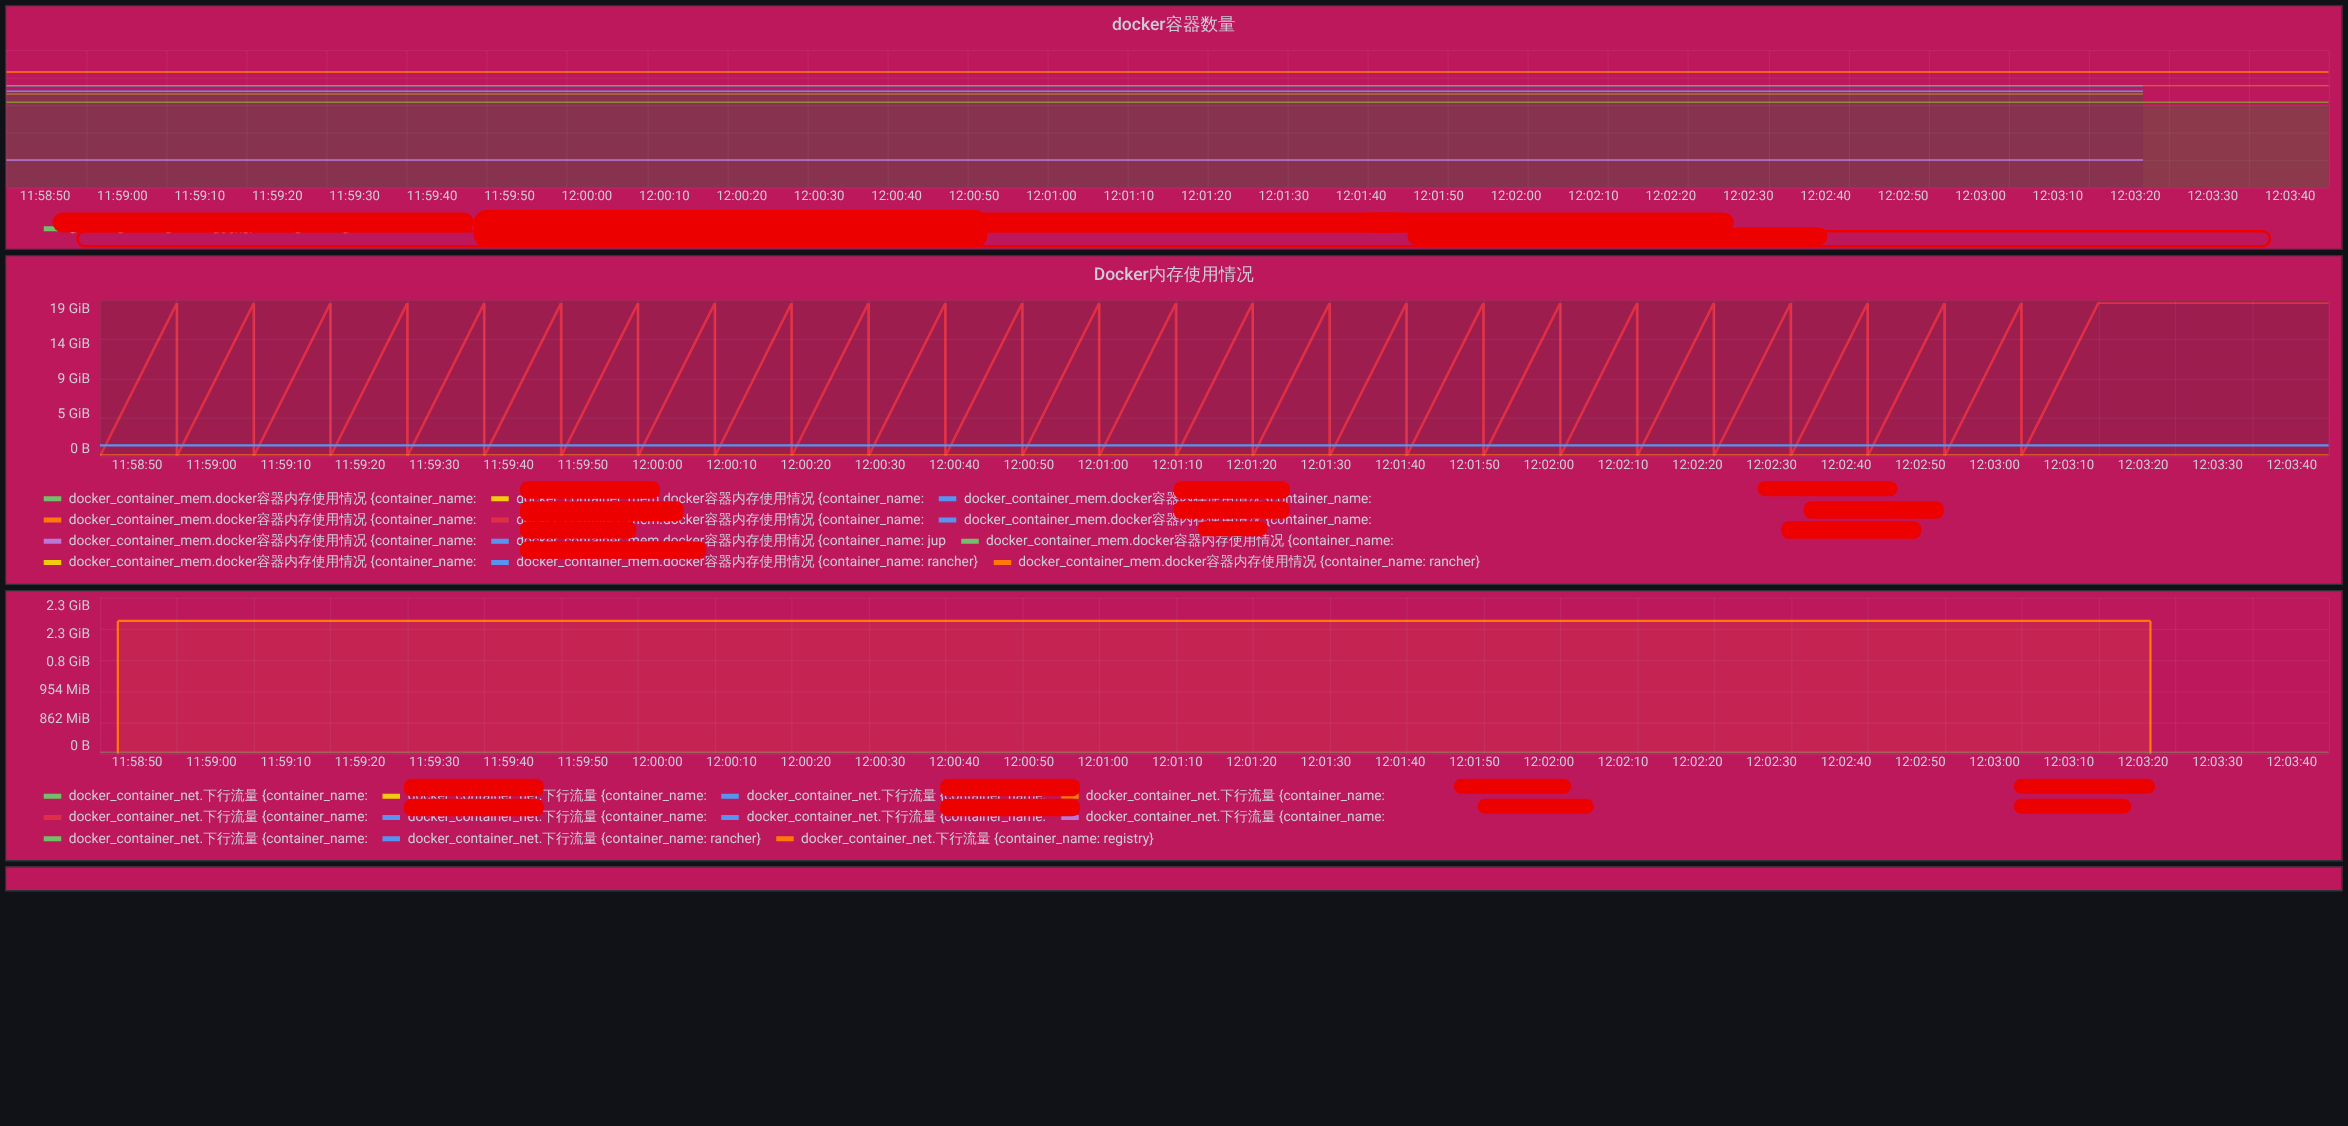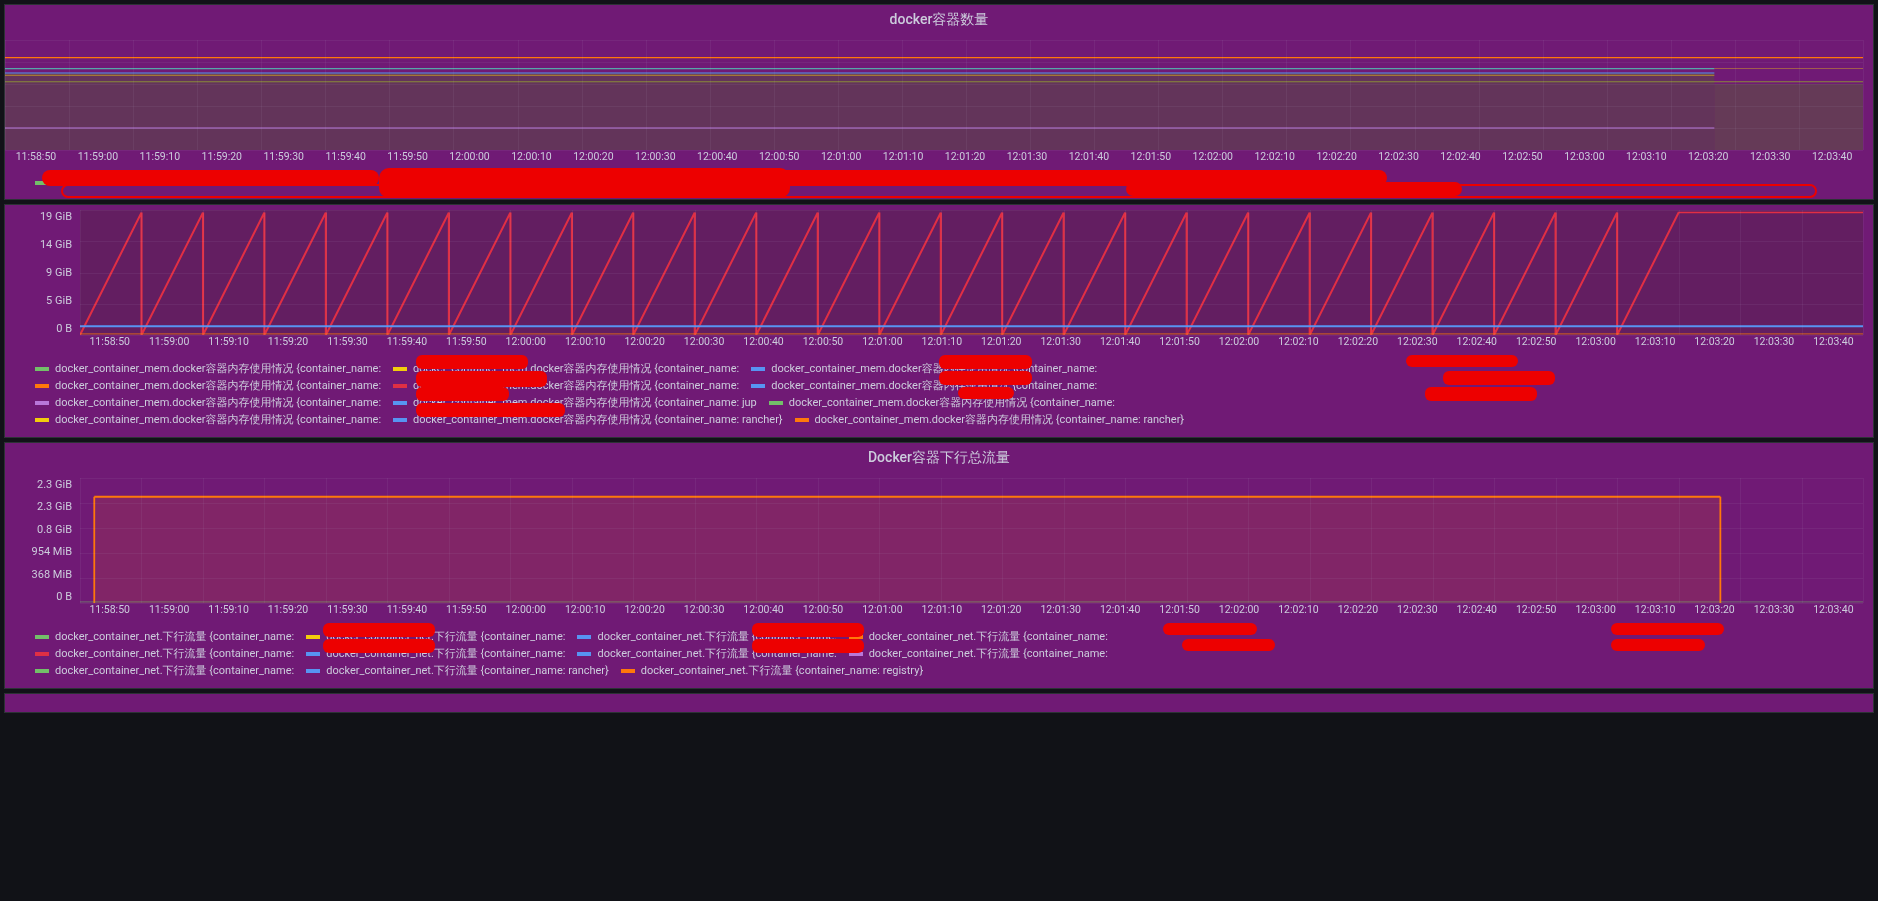--- a/index.html
+++ b/index.html
@@ -1,17 +1,17 @@
 <!DOCTYPE html>
 <html><head>
 <meta charset="utf-8">
 <style>
 *{margin:0;padding:0;box-sizing:border-box;font-family:Roboto,Helvetica,Arial,sans-serif}
 body{background:#111217;color:#ccccdc;font-size:12px;overflow-x:hidden}
-.panel{background:#701a75;border:1px solid #2c3235;margin:4px;position:relative}
+.panel{background:#be185d;border:1px solid #2c3235;margin:4px;position:relative}
 .panel-title{text-align:center;font-size:14px;font-weight:500;color:#ccccdc;padding:6px 0}
 .chart-wrap{position:relative;height:135px;display:flex}
 .yaxis{width:75px;display:flex;flex-direction:column;justify-content:space-between;align-items:flex-end;padding:5px 8px 20px 0;color:#ccccdc;font-size:11px}
 .plot{flex:1;position:relative;margin:5px 10px 0 0}
 .grid{position:absolute;inset:0}
 .gridline-h{position:absolute;left:0;right:0;height:1px;background:rgba(204,204,220,0.07)}
 .gridline-v{position:absolute;top:0;bottom:20px;width:1px;background:rgba(204,204,220,0.07)}
 .xaxis{position:absolute;bottom:0;left:0;right:0;height:20px;display:flex;justify-content:space-between;align-items:flex-start;font-size:11px;color:#ccccdc}
 .xaxis span{flex:1;text-align:center;white-space:nowrap;font-size:10.5px}
 .legend{padding:4px 30px 8px 30px;font-size:11px;color:#ccccdc;position:relative}
@@ -145,20 +145,21 @@
         </span>
         <span class="legend-item">
           <span class="swatch" style="background: rgb(184, 119, 217);"></span>
           <span>d</span>
         </span>
       </div>
     </div>
 </div>
 
 <div class="panel">
+  <div class="panel-title">Docker内存使用情况</div>
   <div class="chart-wrap" style="height:150px">
     <div class="yaxis" id="yaxis1">
         <span>19 GiB</span>
         <span>14 GiB</span>
         <span>9 GiB</span>
         <span>5 GiB</span>
         <span>0 B</span>
       </div>
     <div class="plot">
       <svg class="data" viewBox="0 0 1000 100" preserveAspectRatio="none">
@@ -304,28 +305,27 @@
       <div class="redact-blob" style="left: 50%; top: 16px; width: 5%; height: 14px;"></div>
       <div class="redact-blob" style="left: 77%; top: 16px; width: 6%; height: 14px;"></div>
       <div class="redact-blob" style="left: 22%; top: 32px; width: 5%; height: 14px;"></div>
       <div class="redact-blob" style="left: 51%; top: 32px; width: 3%; height: 12px;"></div>
       <div class="redact-blob" style="left: 76%; top: 32px; width: 6%; height: 14px;"></div>
       <div class="redact-blob" style="left: 22%; top: 48px; width: 8%; height: 14px;"></div>
     </div>
 </div>
 
 <div class="panel">
-  <div class="panel-title">Docker容器下行总流量</div>
   <div class="chart-wrap" style="height:150px">
     <div class="yaxis" id="yaxis2">
         <span>2.3 GiB</span>
         <span>2.3 GiB</span>
         <span>0.8 GiB</span>
         <span>954 MiB</span>
-        <span>368 MiB</span>
+        <span>862 MiB</span>
         <span>0 B</span>
       </div>
     <div class="plot">
       <svg class="data" viewBox="0 0 1000 100" preserveAspectRatio="none">
 
         <rect x="8" y="15" width="912" height="85" fill="#ff780a" opacity="0.12"></rect>
         <line x1="8" y1="15" x2="920" y2="15" stroke="#ff780a" stroke-width="1.5"></line>
         <line x1="8" y1="15" x2="8" y2="100" stroke="#ff780a" stroke-width="1"></line>
         <line x1="920" y1="15" x2="920" y2="100" stroke="#ff780a" stroke-width="1"></line>
         <line x1="0" y1="99" x2="1000" y2="99" stroke="#73bf69" stroke-width="1" opacity="0.4"></line>

